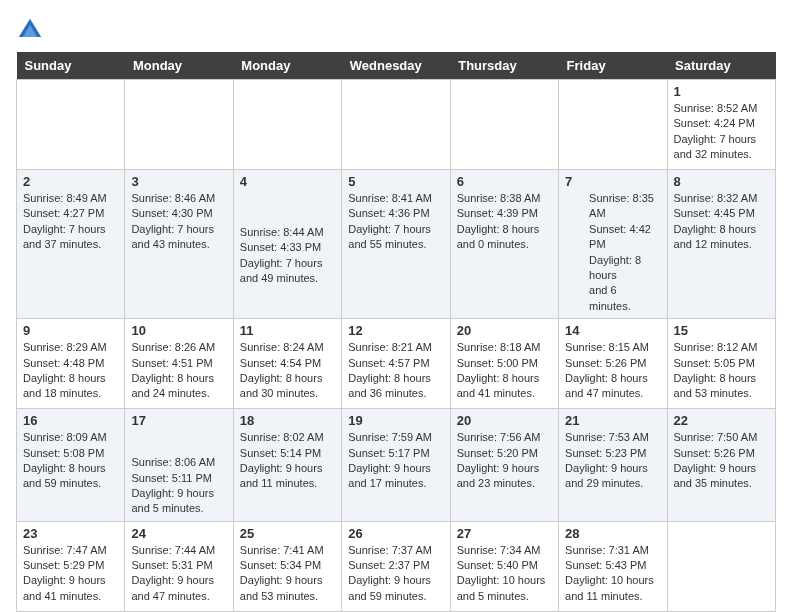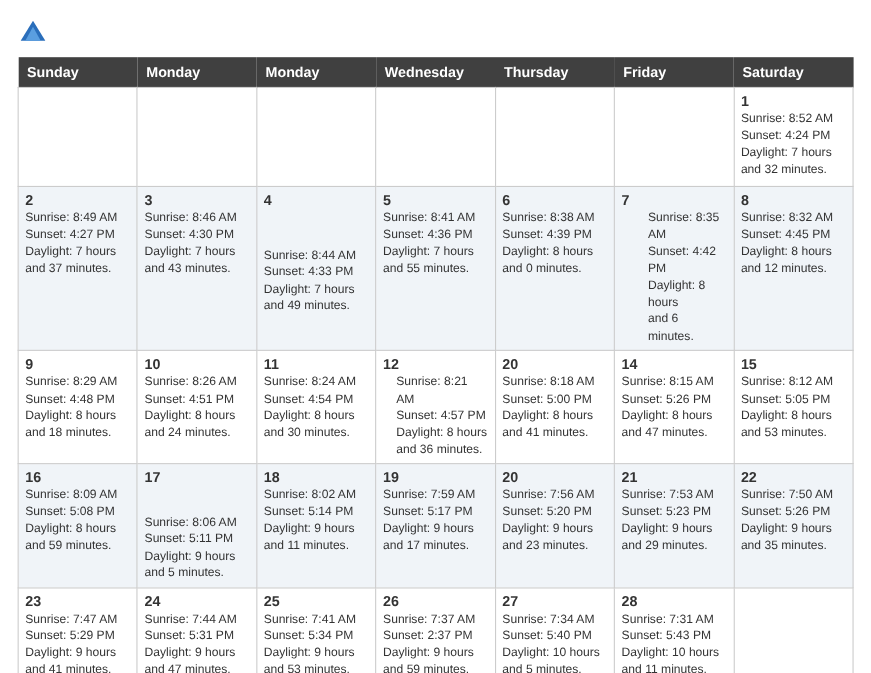--- a/index.html
+++ b/index.html
@@ -212,21 +212,21 @@
         </td>
         <td>
           <span class="day-num">11</span>
           <div class="day-info" style="white-space: pre-line;">Sunrise: 8:24 AM
 Sunset: 4:54 PM
 Daylight: 8 hours
 and 30 minutes.</div>
         </td>
         <td>
           <span class="day-num">12</span>
-          <div class="day-info" style="white-space: pre-line; margin-left: 12px;">Sunrise: 8:21 AM
+          <div class="day-info" style="white-space: pre-line;">Sunrise: 8:21 AM
 Sunset: 4:57 PM
 Daylight: 8 hours
 and 36 minutes.</div>
         </td>
         <td>
           <span class="day-num">20</span>
           <div class="day-info" style="white-space: pre-line;">Sunrise: 8:18 AM
 Sunset: 5:00 PM
 Daylight: 8 hours
 and 41 minutes.</div>

